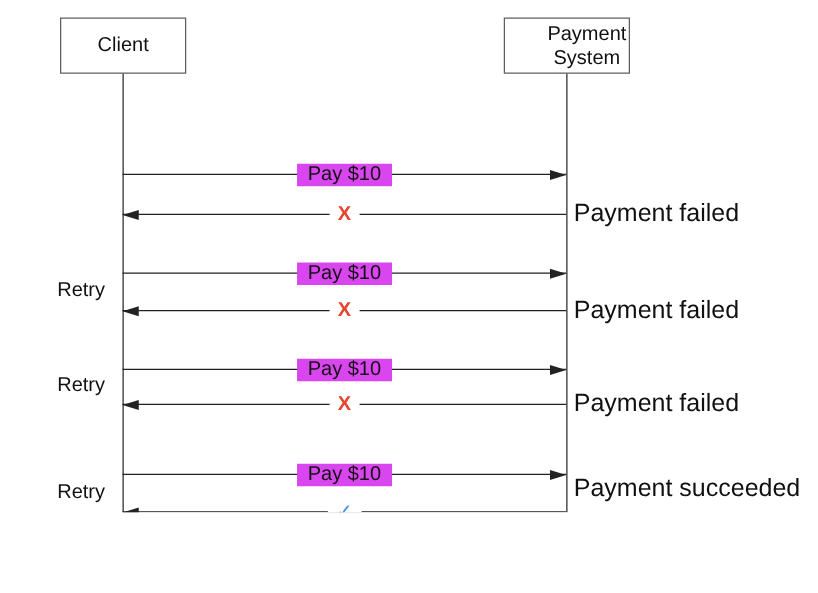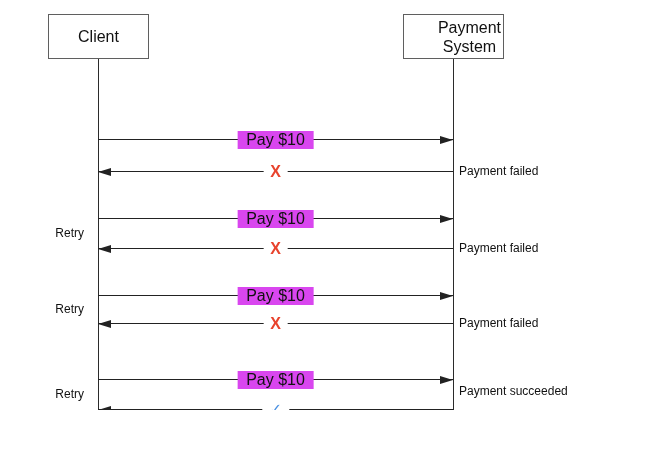--- a/index.html
+++ b/index.html
@@ -27,25 +27,25 @@
     position:absolute;left:50%;top:0.8px;transform:translate(-50%,-50%);
     background:#d946ef;padding:0 9px;font-size:16px;white-space:nowrap;
   }
   .mid-icon{
     position:absolute;left:50%;top:0.8px;transform:translate(-50%,-50%);
     background:#fff;padding:0 7px;font-size:16px;font-weight:bold;line-height:1;
   }
   .icon-fail{color:var(--color-fail,#e8432d);}
   .icon-success{color:var(--color-success,#4a90e2);font-weight:bold;}
   .result-label{
-    position:absolute;left:459px;height:22px;line-height:22px;font-size:12px;white-space:nowrap;
+    position:absolute;left:459px;height:22px;line-height:22px;font-size:20px;white-space:nowrap;
   }
   .retry-label{
     position:absolute;left:0;width:84px;height:22px;line-height:22px;
-    font-size:12px;text-align:right;
+    font-size:16px;text-align:right;
   }
 </style>
 </head>
 <body>
 
 <div class="diagram">
 
   <div class="actor client">
     <span>Client</span>
   </div>

